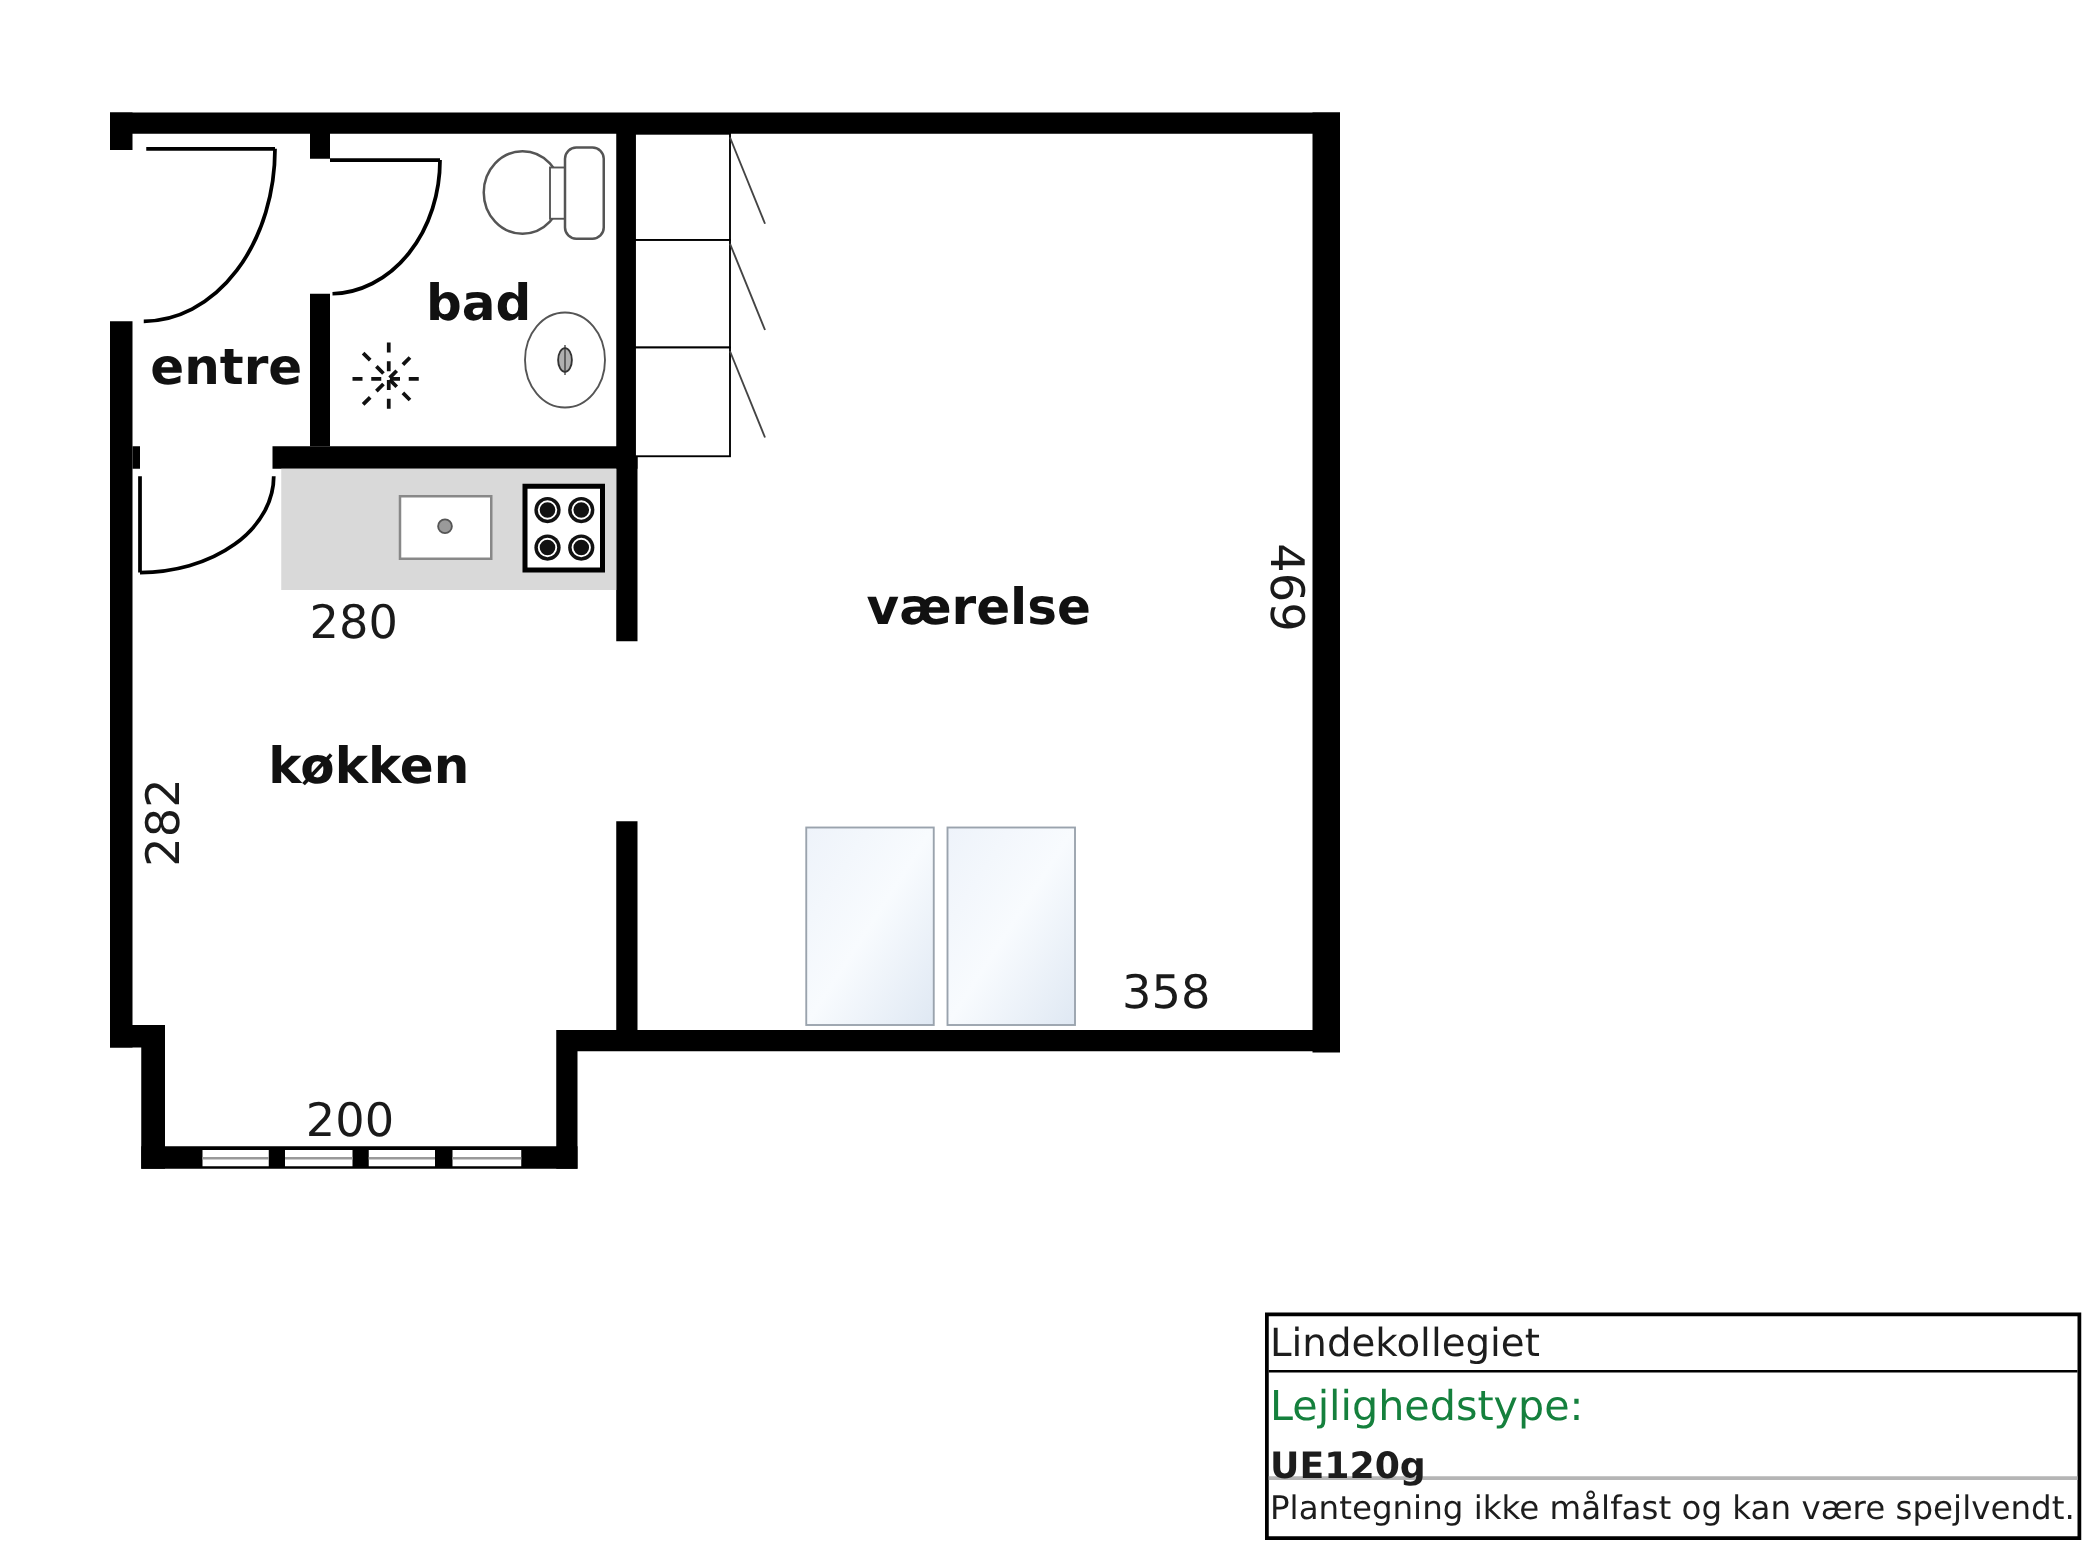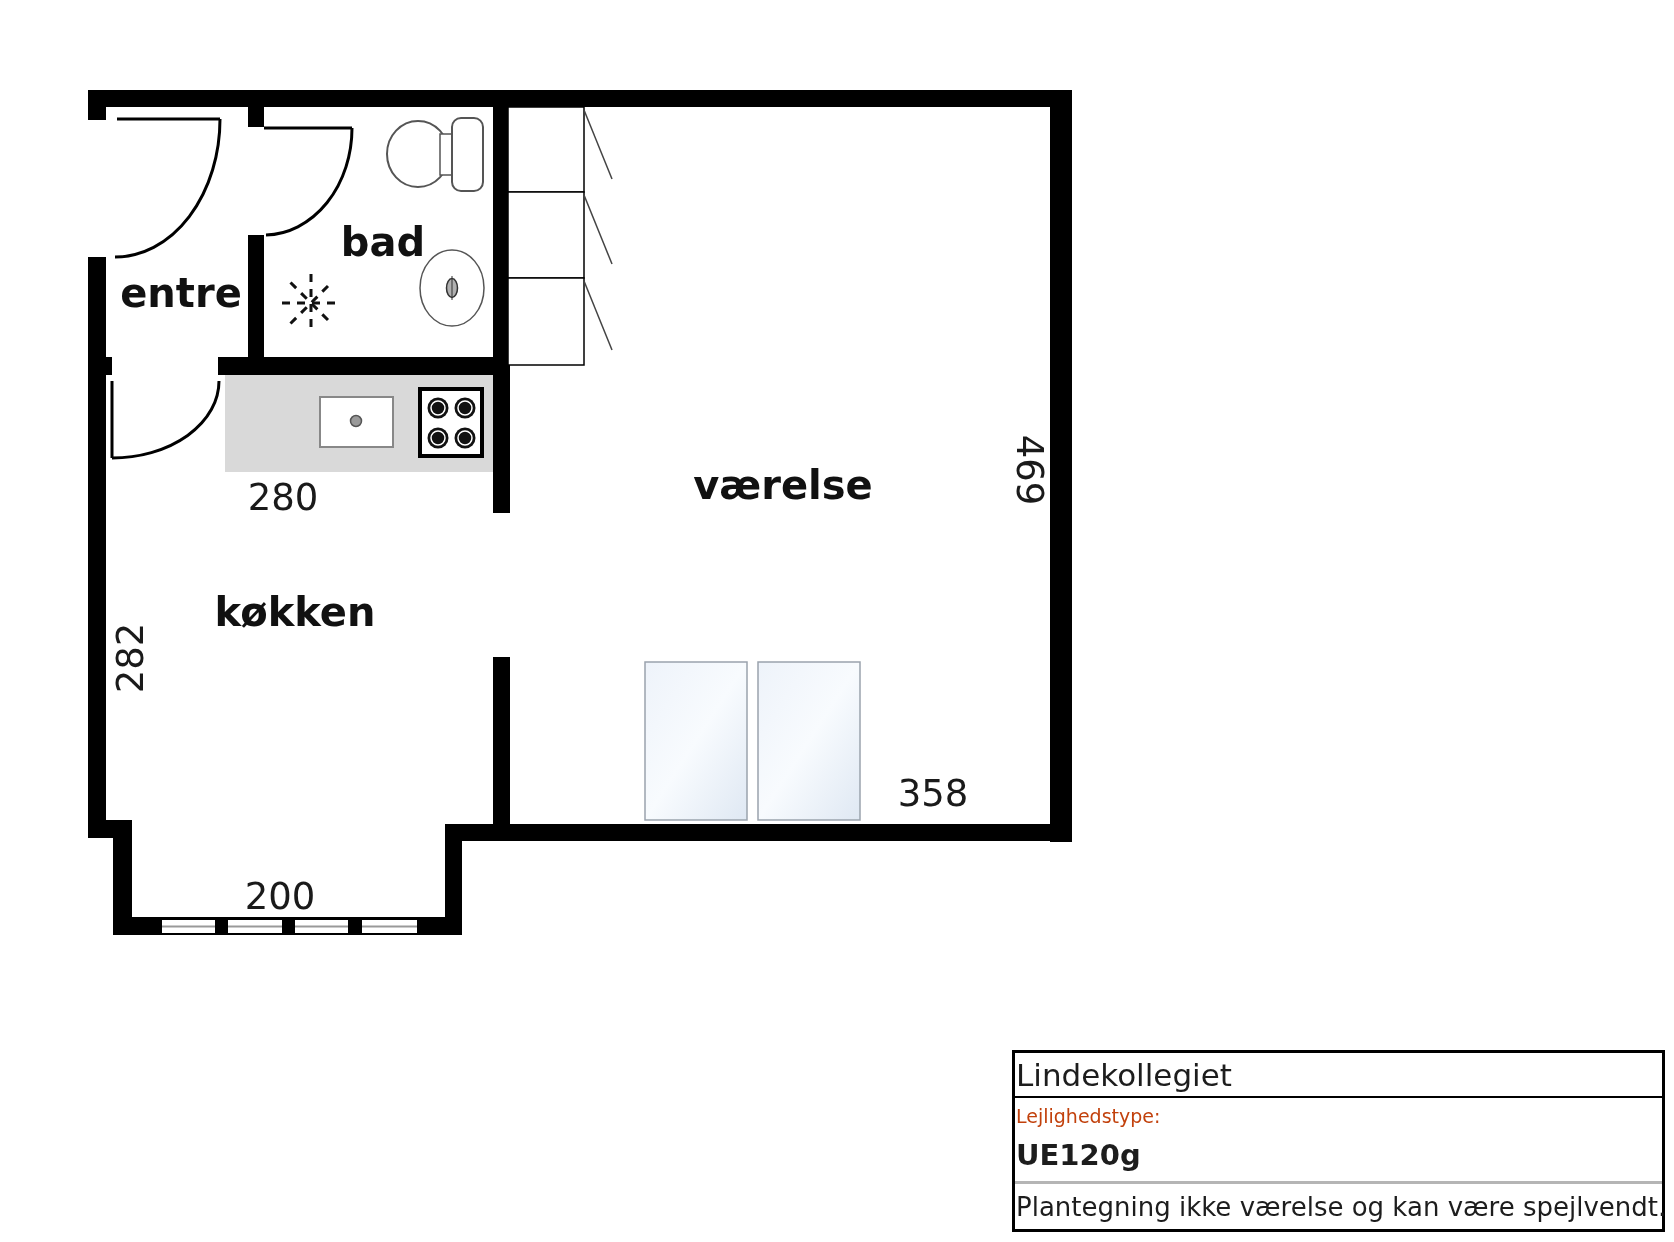--- a/index.html
+++ b/index.html
@@ -42,21 +42,21 @@
     height: 45px;
     border-bottom: 2px solid #000000;
     font-size: 31px;
     line-height: 45px;
     white-space: nowrap;
   }
   .tb-type {
     height: 86px;
     border-bottom: 3px solid #b5b5b5;
   }
-  .tb-type-label { font-size: 19px; padding-top: 7px; color: #c2410c; }
+  .tb-type-label { font-size: 33px; padding-top: 7px; color: #15803d; }
   .tb-type-value { font-size: 29px; padding-top: 11px; font-weight: bold; }
   .tb-disclaimer {
     height: 43px;
     font-size: 26px;
     line-height: 46px;
     white-space: nowrap;
   }
 </style>
 </head>
 <body>
@@ -198,16 +198,16 @@
       <text class="dim-label" x="1017" y="470" transform="rotate(90 1017 470)">469</text>
     </g>
   </svg>
 
   <div class="titleblock">
     <div class="tb-row tb-title">Lindekollegiet</div>
     <div class="tb-row tb-type">
       <div class="tb-type-label">Lejlighedstype:</div>
       <div class="tb-type-value">UE120g</div>
     </div>
-    <div class="tb-row tb-disclaimer">Plantegning ikke værelse og kan være spejlvendt.</div>
+    <div class="tb-row tb-disclaimer">Plantegning ikke målfast og kan være spejlvendt.</div>
   </div>
 
 </div>
 
 </body></html>

